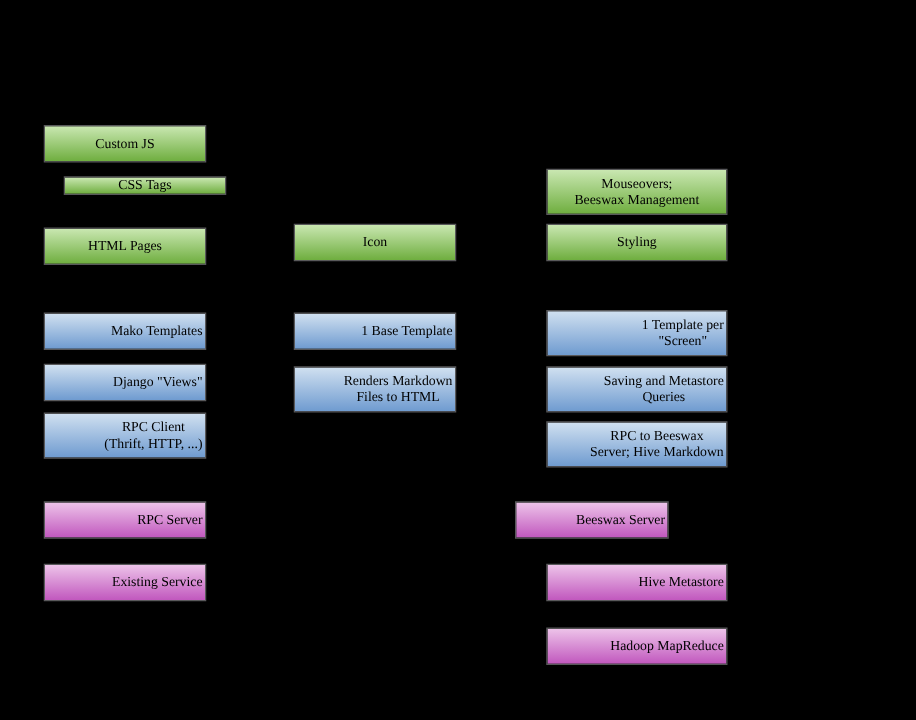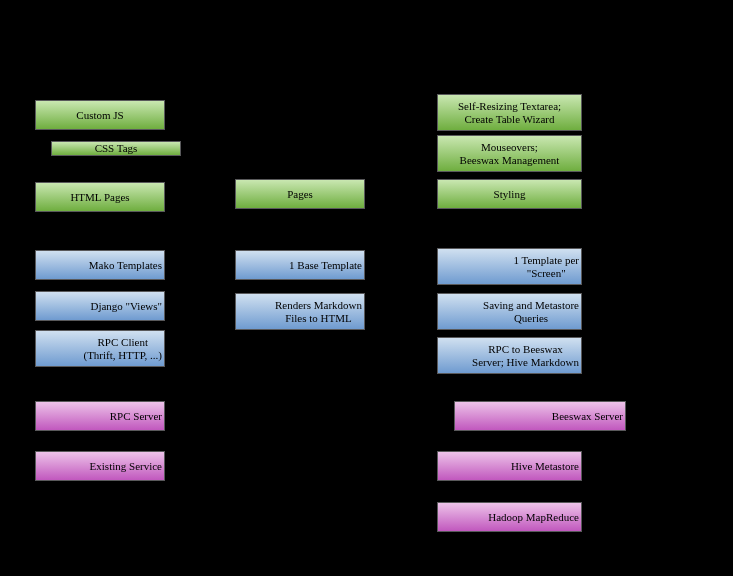--- a/index.html
+++ b/index.html
@@ -68,54 +68,50 @@
 (Thrift, HTTP, ...)</span>
   </div>
   <div class="box magenta" style="left:35px;top:401px;width:130px;height:30px">
     <span class="box-label">RPC Server</span>
   </div>
   <div class="box magenta" style="left:35px;top:451px;width:130px;height:30px">
     <span class="box-label">Existing Service</span>
   </div>
 
   <div class="box green" style="left:235px;top:179px;width:130px;height:30px">
-    <span class="box-label">Pages</span>
+    <span class="box-label">Icon</span>
   </div>
   <div class="box blue" style="left:235px;top:250px;width:130px;height:30px">
     <span class="box-label">1 Base Template</span>
   </div>
   <div class="box blue" style="left:235px;top:293px;width:130px;height:37px">
     <span class="box-label">Renders Markdown
 Files to HTML</span>
   </div>
 
-  <div class="box green" style="left:437px;top:94px;width:145px;height:37px">
-    <span class="box-label">Self-Resizing Textarea;
-Create Table Wizard</span>
-  </div>
   <div class="box green" style="left:437px;top:135px;width:145px;height:37px">
     <span class="box-label">Mouseovers;
 Beeswax Management</span>
   </div>
   <div class="box green" style="left:437px;top:179px;width:145px;height:30px">
     <span class="box-label">Styling</span>
   </div>
   <div class="box blue" style="left:437px;top:248px;width:145px;height:37px">
     <span class="box-label">1 Template per
 "Screen"</span>
   </div>
   <div class="box blue" style="left:437px;top:293px;width:145px;height:37px">
     <span class="box-label">Saving and Metastore
 Queries</span>
   </div>
   <div class="box blue" style="left:437px;top:337px;width:145px;height:37px">
     <span class="box-label">RPC to Beeswax
 Server; Hive Markdown</span>
   </div>
-  <div class="box magenta" style="left:454px;top:401px;width:172px;height:30px">
+  <div class="box magenta" style="left:412px;top:401px;width:123px;height:30px">
     <span class="box-label">Beeswax Server</span>
   </div>
   <div class="box magenta" style="left:437px;top:451px;width:145px;height:30px">
     <span class="box-label">Hive Metastore</span>
   </div>
   <div class="box magenta" style="left:437px;top:502px;width:145px;height:30px">
     <span class="box-label">Hadoop MapReduce</span>
   </div>
 
 </div>

